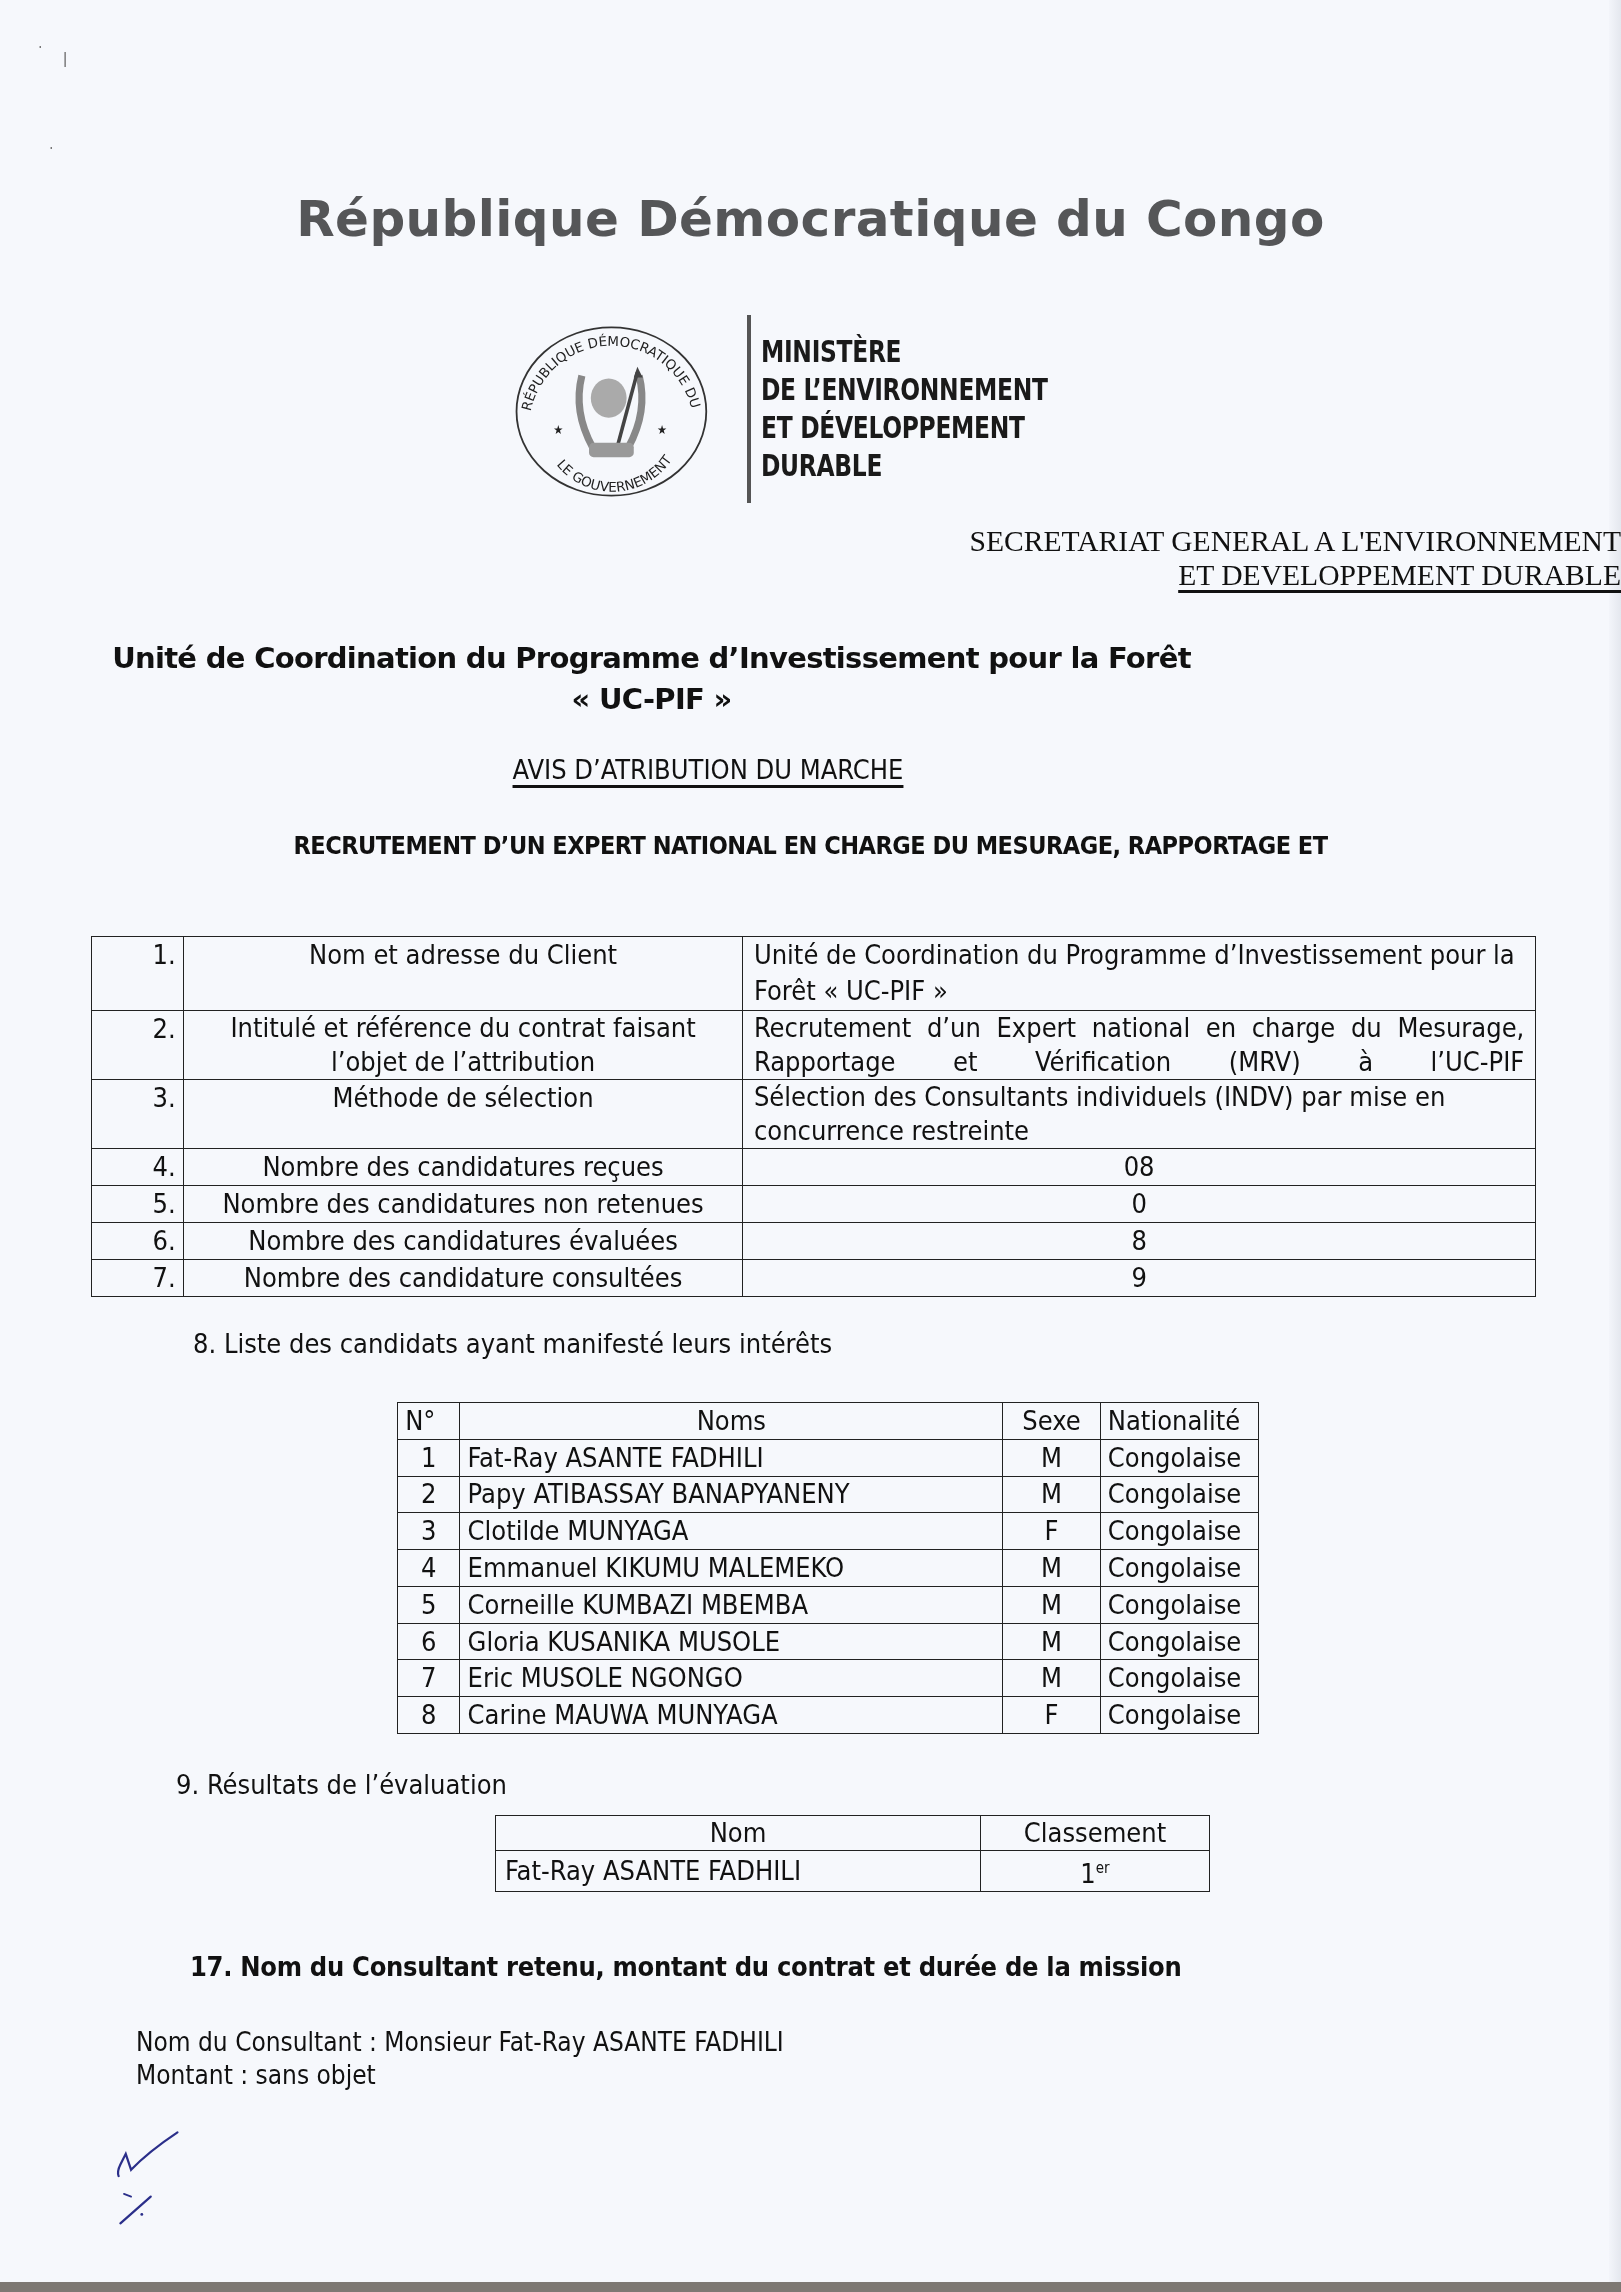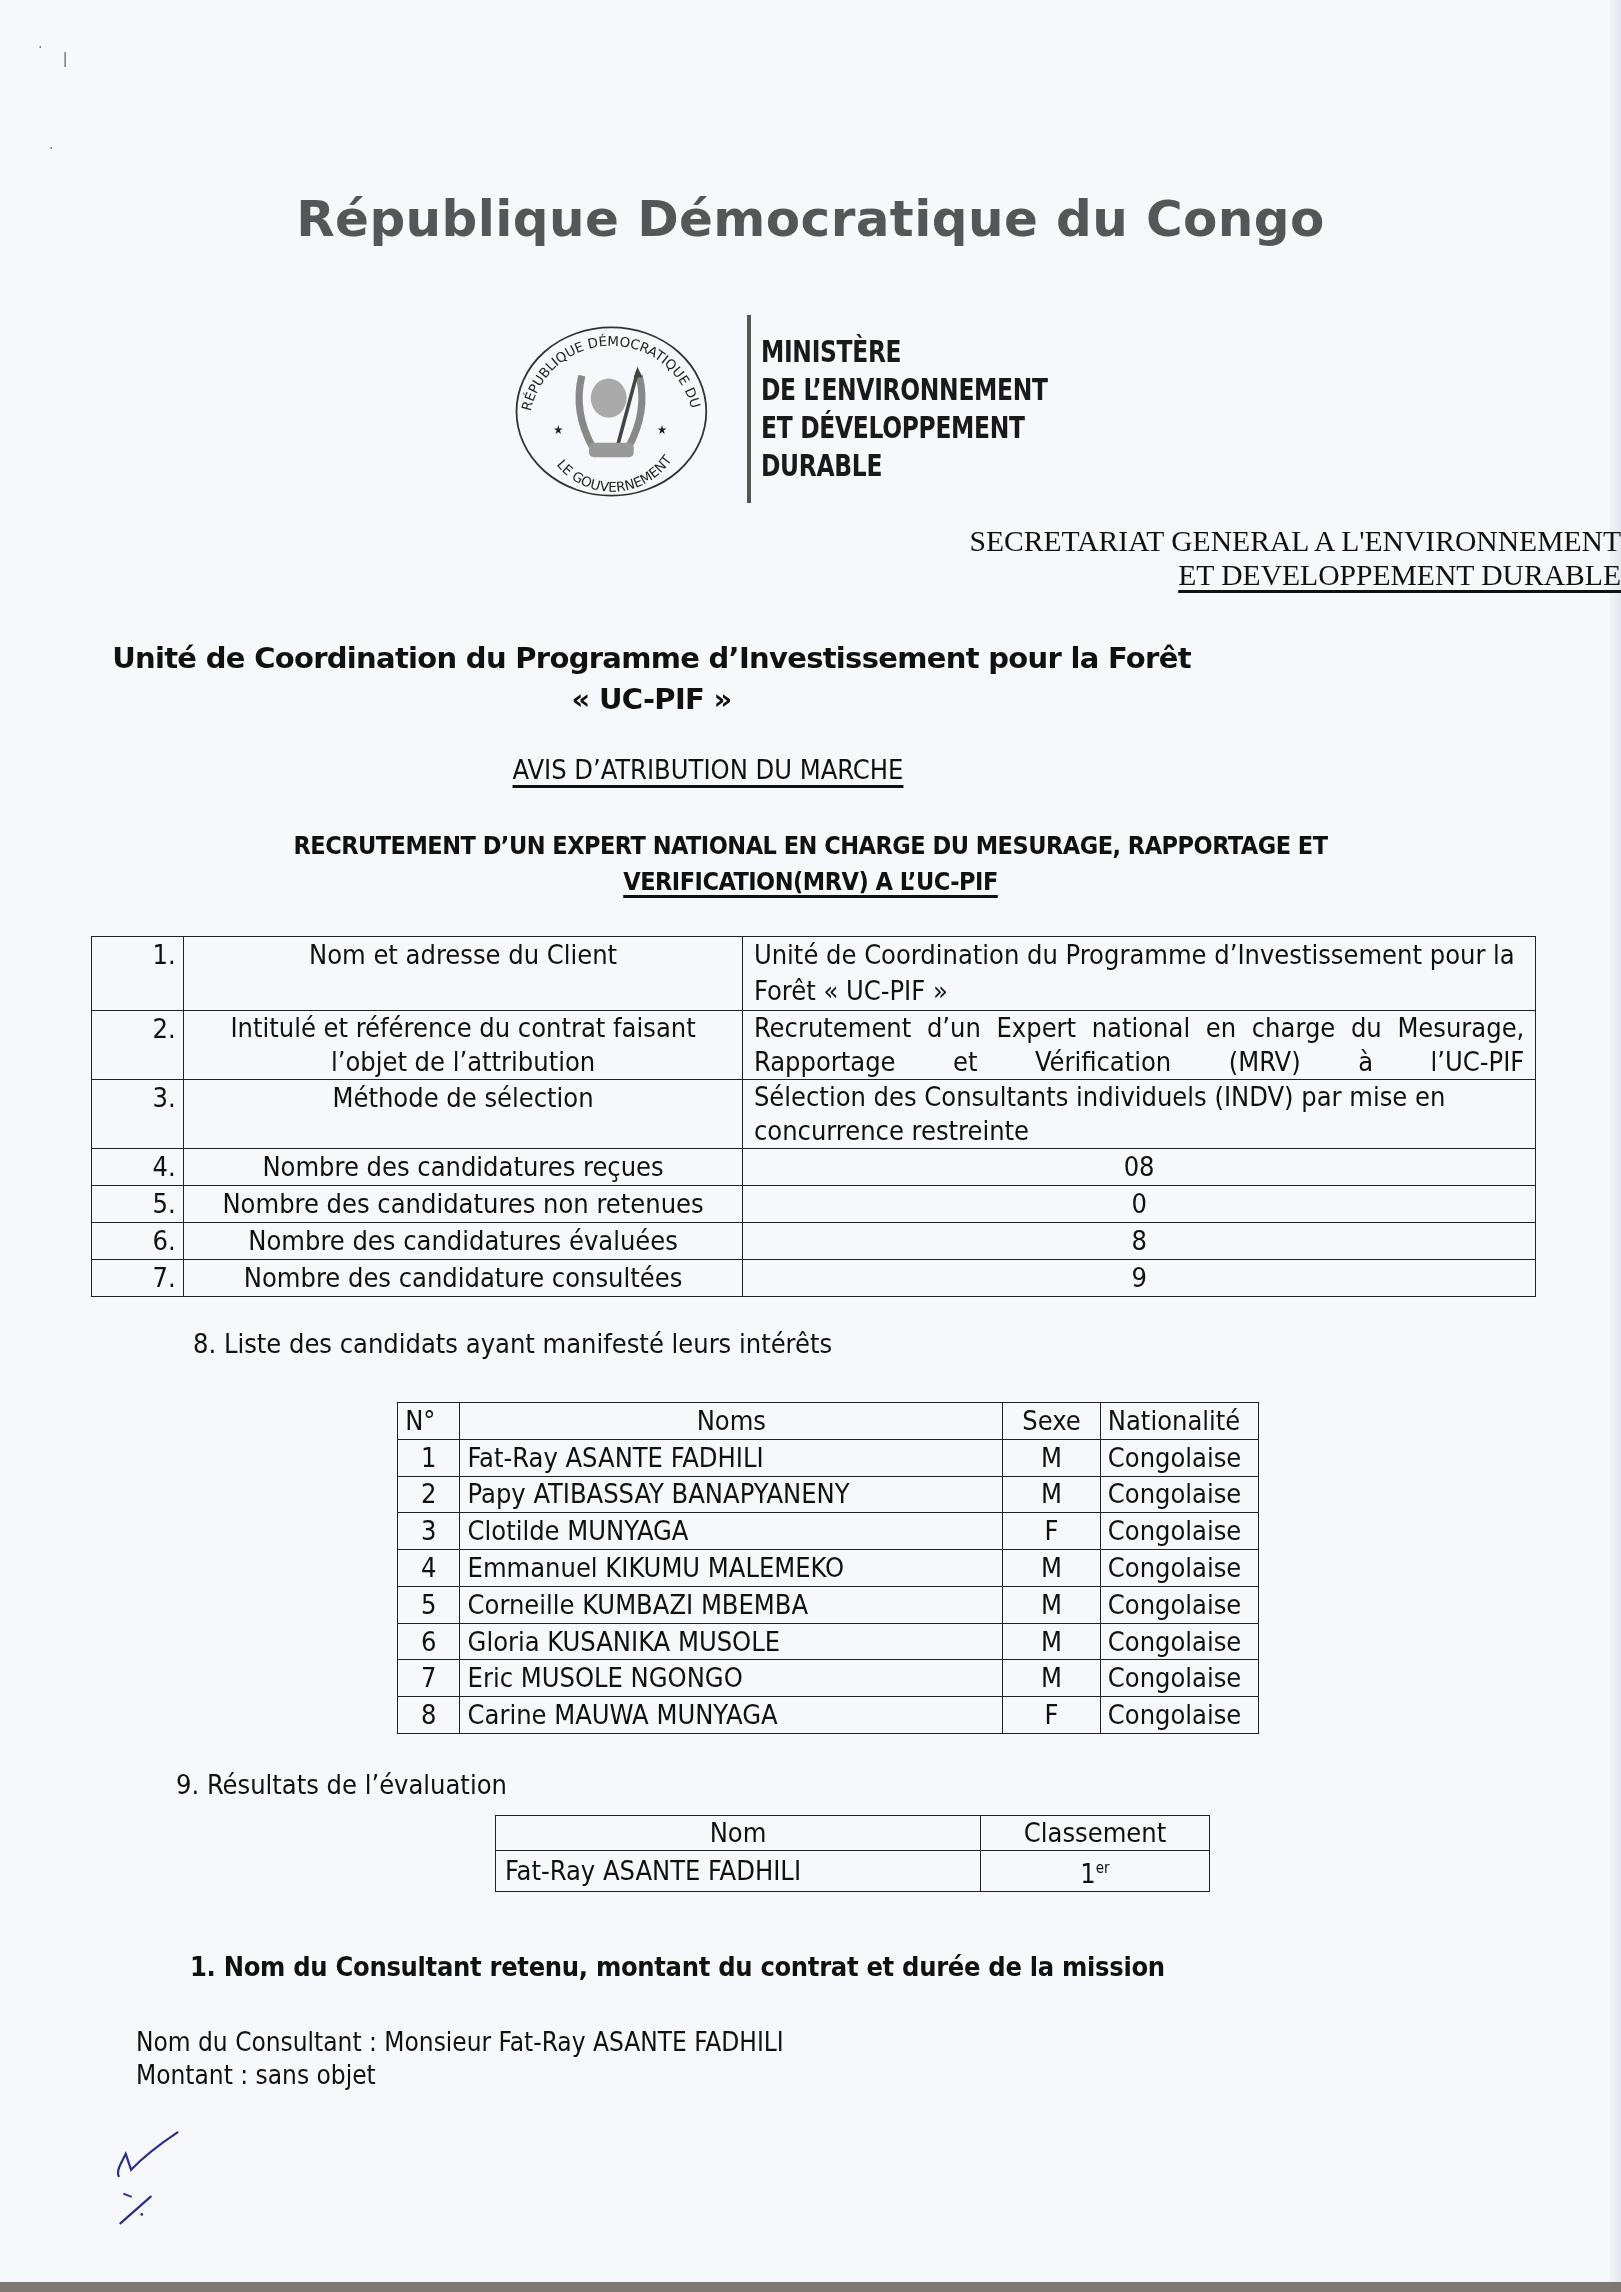--- a/index.html
+++ b/index.html
@@ -126,21 +126,20 @@
   <div>Unité de Coordination du Programme d’Investissement pour la Forêt</div>
   <div>« UC-PIF »</div>
 </div>
 
 <div class="avis">
   <span>AVIS D’ATRIBUTION DU MARCHE</span>
 </div>
 
 <div class="recrut">
   <div>RECRUTEMENT D’UN EXPERT NATIONAL EN CHARGE DU MESURAGE, RAPPORTAGE ET</div>
-  <div><span class="u">VERIFICATION(MRV) A L’UC-PIF</span></div>
 </div>
 
 <table class="info-table">
   <tbody>
       <tr>
     <td class="num">1.</td>
     <td class="label">Nom et adresse du Client</td>
     <td class="val" style="height:73px">Unité de Coordination du Programme d’Investissement pour la Forêt « UC-PIF »</td>
   </tr>
   <tr>
@@ -245,21 +244,21 @@
     <td class="r-nom center">Nom</td>
     <td class="center">Classement</td>
   </tr>
   <tr>
     <td class="r-nom">Fat-Ray ASANTE FADHILI</td>
     <td class="center"><span>1</span><sup>er</sup></td>
   </tr>
 </tbody>
   </table>
 
-<div class="section10">1. Nom du Consultant retenu, montant du contrat et durée de la mission</div>
+<div class="section10">17. Nom du Consultant retenu, montant du contrat et durée de la mission</div>
 <div class="consultant">
   <div>Nom du Consultant : Monsieur Fat-Ray ASANTE FADHILI</div>
   <div>Montant : sans objet</div>
 </div>
 
 <svg class="signature" viewBox="0 0 120 130">
   <path d="M 22 55 Q 20 50 24 42 L 30 30 L 36 48 Q 55 28 88 6" stroke="#2b2f8a" stroke-width="2.5" fill="none" stroke-linecap="round"></path>
   <path d="M 28 75 L 36 78" stroke="#2b2f8a" stroke-width="2" fill="none" stroke-linecap="round"></path>
   <path d="M 58 78 L 24 108" stroke="#2b2f8a" stroke-width="2.5" fill="none" stroke-linecap="round"></path>
   <circle cx="48" cy="98" r="1.6" fill="#2b2f8a"></circle>

